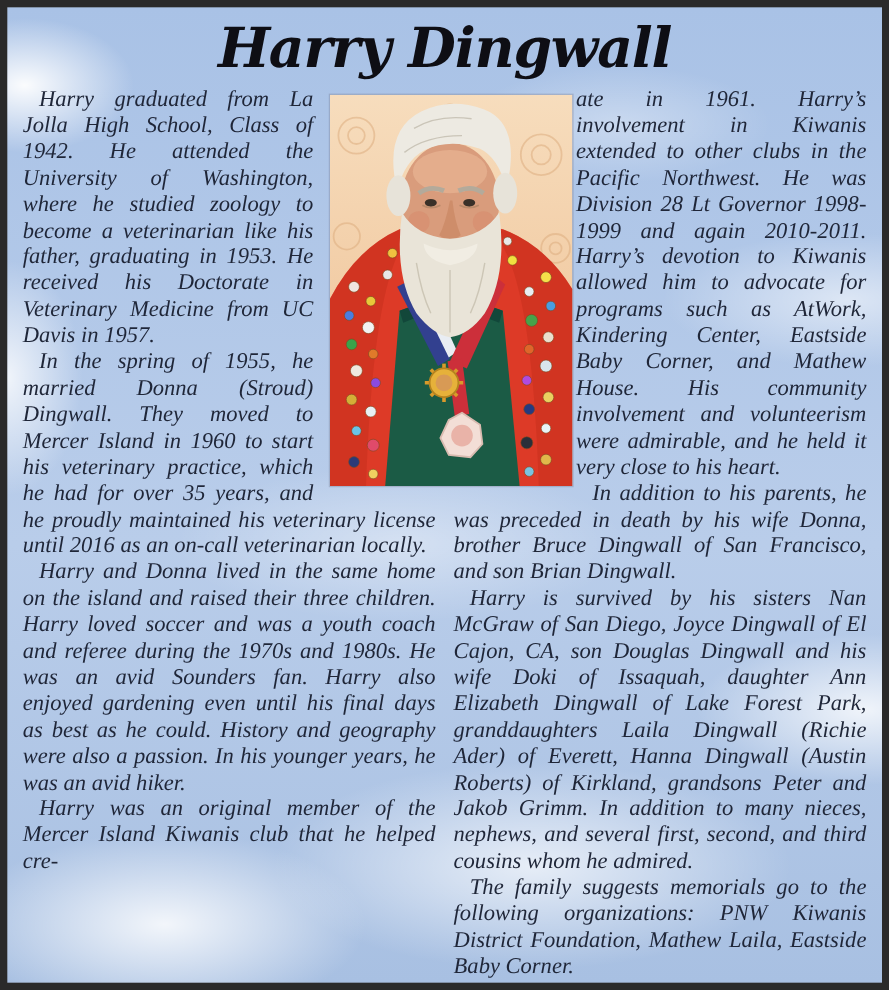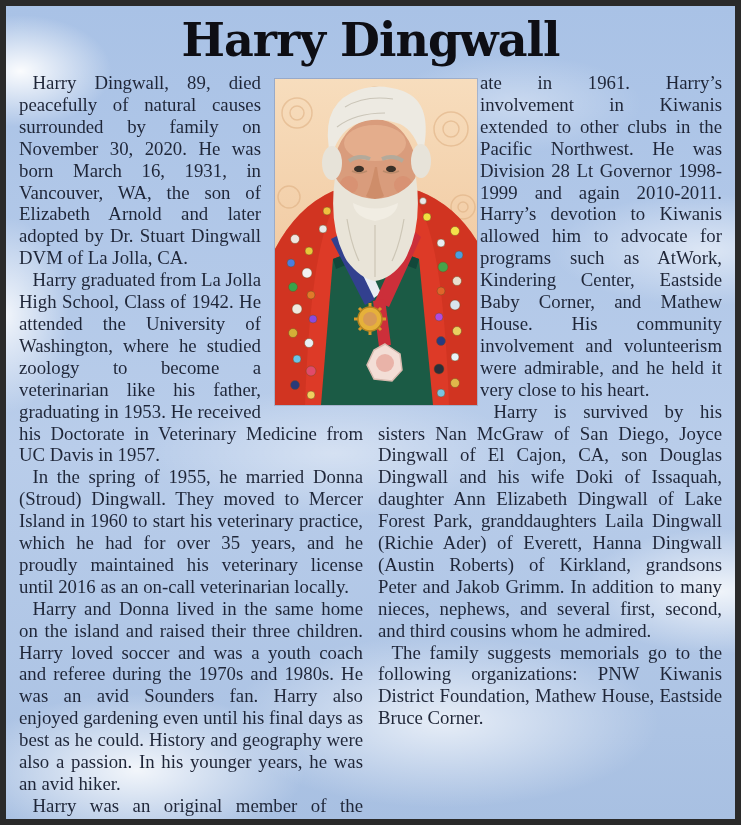--- a/index.html
+++ b/index.html
@@ -14,20 +14,21 @@
       radial-gradient(ellipse 130px 80px at 2% 8%,  rgba(255,255,255,0.95), rgba(255,255,255,0) 70%),
       radial-gradient(ellipse 90px 140px at 0% 38%, rgba(255,255,255,0.8),  rgba(255,255,255,0) 70%),
       radial-gradient(ellipse 240px 110px at 18% 94%, rgba(255,255,255,0.85), rgba(255,255,255,0) 70%),
       radial-gradient(ellipse 300px 120px at 60% 88%, rgba(255,255,255,0.7), rgba(255,255,255,0) 72%),
       radial-gradient(ellipse 200px 90px at 98% 72%, rgba(255,255,255,0.8), rgba(255,255,255,0) 70%),
       radial-gradient(ellipse 220px 80px at 96% 30%, rgba(255,255,255,0.55), rgba(255,255,255,0) 70%),
       radial-gradient(ellipse 260px 90px at 45% 55%, rgba(255,255,255,0.4), rgba(255,255,255,0) 72%),
       radial-gradient(ellipse 180px 70px at 70% 12%, rgba(255,255,255,0.35), rgba(255,255,255,0) 70%),
       linear-gradient(180deg, #a9c2e6 0%, #b9cdea 55%, #a8c0e2 100%);
     font-family: "Liberation Serif", serif;
+    font-style: italic;
   }
   .title {
     margin-top: 4px;
     text-align: center;
     font-family: "DejaVu Serif", serif;
     font-weight: 700;
     font-size: 46px;
     letter-spacing: -1px;
     color: #0e0e14;
     line-height: 60px;
@@ -68,32 +69,32 @@
 <body>
 
 <div class="page">
 
   <h1 class="title">Harry Dingwall</h1>
 
   <div class="content">
 
     <div class="col">
       <div class="cutout cutout-right"></div>
-      <p class="para indent">Harry Dingwall, 89, died peacefully of natural causes surrounded by family on November 30, 2020. He was born March 16, 1931, in Vancouver, WA, the son of Elizabeth Arnold and later adopted by Dr. Stuart Dingwall DVM of La Jolla, CA.</p>
       <p class="para indent">Harry graduated from La Jolla High School, Class of 1942. He attended the University of Washington, where he studied zoology to become a veterinarian like his father, graduating in 1953. He received his Doctorate in Veterinary Medicine from UC Davis in 1957.</p>
       <p class="para indent">In the spring of 1955, he married Donna (Stroud) Dingwall. They moved to Mercer Island in 1960 to start his veterinary practice, which he had for over 35 years, and he proudly maintained his veterinary license until 2016 as an on-call veterinarian locally.</p>
       <p class="para indent">Harry and Donna lived in the same home on the island and raised their three children. Harry loved soccer and was a youth coach and referee during the 1970s and 1980s. He was an avid Sounders fan. Harry also enjoyed gardening even until his final days as best as he could. History and geography were also a passion. In his younger years, he was an avid hiker.</p>
       <p class="para indent">Harry was an original member of the Mercer Island Kiwanis club that he helped cre-</p>
     </div>
 
     <div class="col">
       <div class="cutout cutout-left"></div>
       <p class="para">ate in 1961. Harry’s involvement in Kiwanis extended to other clubs in the Pacific Northwest. He was Division 28 Lt Governor 1998-1999 and again 2010-2011. Harry’s devotion to Kiwanis allowed him to advocate for programs such as AtWork, Kindering Center, Eastside Baby Corner, and Mathew House. His community involvement and volunteerism were admirable, and he held it very close to his heart.</p>
+      <p class="para indent">In addition to his parents, he was preceded in death by his wife Donna, brother Bruce Dingwall of San Francisco, and son Brian Dingwall.</p>
       <p class="para indent">Harry is survived by his sisters Nan McGraw of San Diego, Joyce Dingwall of El Cajon, CA, son Douglas Dingwall and his wife Doki of Issaquah, daughter Ann Elizabeth Dingwall of Lake Forest Park, granddaughters Laila Dingwall (Richie Ader) of Everett, Hanna Dingwall (Austin Roberts) of Kirkland, grandsons Peter and Jakob Grimm. In addition to many nieces, nephews, and several first, second, and third cousins whom he admired.</p>
-      <p class="para indent">The family suggests memorials go to the following organizations: PNW Kiwanis District Foundation, Mathew House, Eastside Bruce Corner.</p>
+      <p class="para indent">The family suggests memorials go to the following organizations: PNW Kiwanis District Foundation, Mathew Laila, Eastside Baby Corner.</p>
     </div>
 
   </div>
 
   <div class="photo">
     <svg viewBox="0 0 202 326" width="202" height="326" preserveAspectRatio="none">
       <defs>
         <linearGradient id="pbg" x1="0" y1="0" x2="0" y2="1">
           <stop offset="0" stop-color="#f7ddbd"></stop>
           <stop offset="0.5" stop-color="#f2cda6"></stop>

